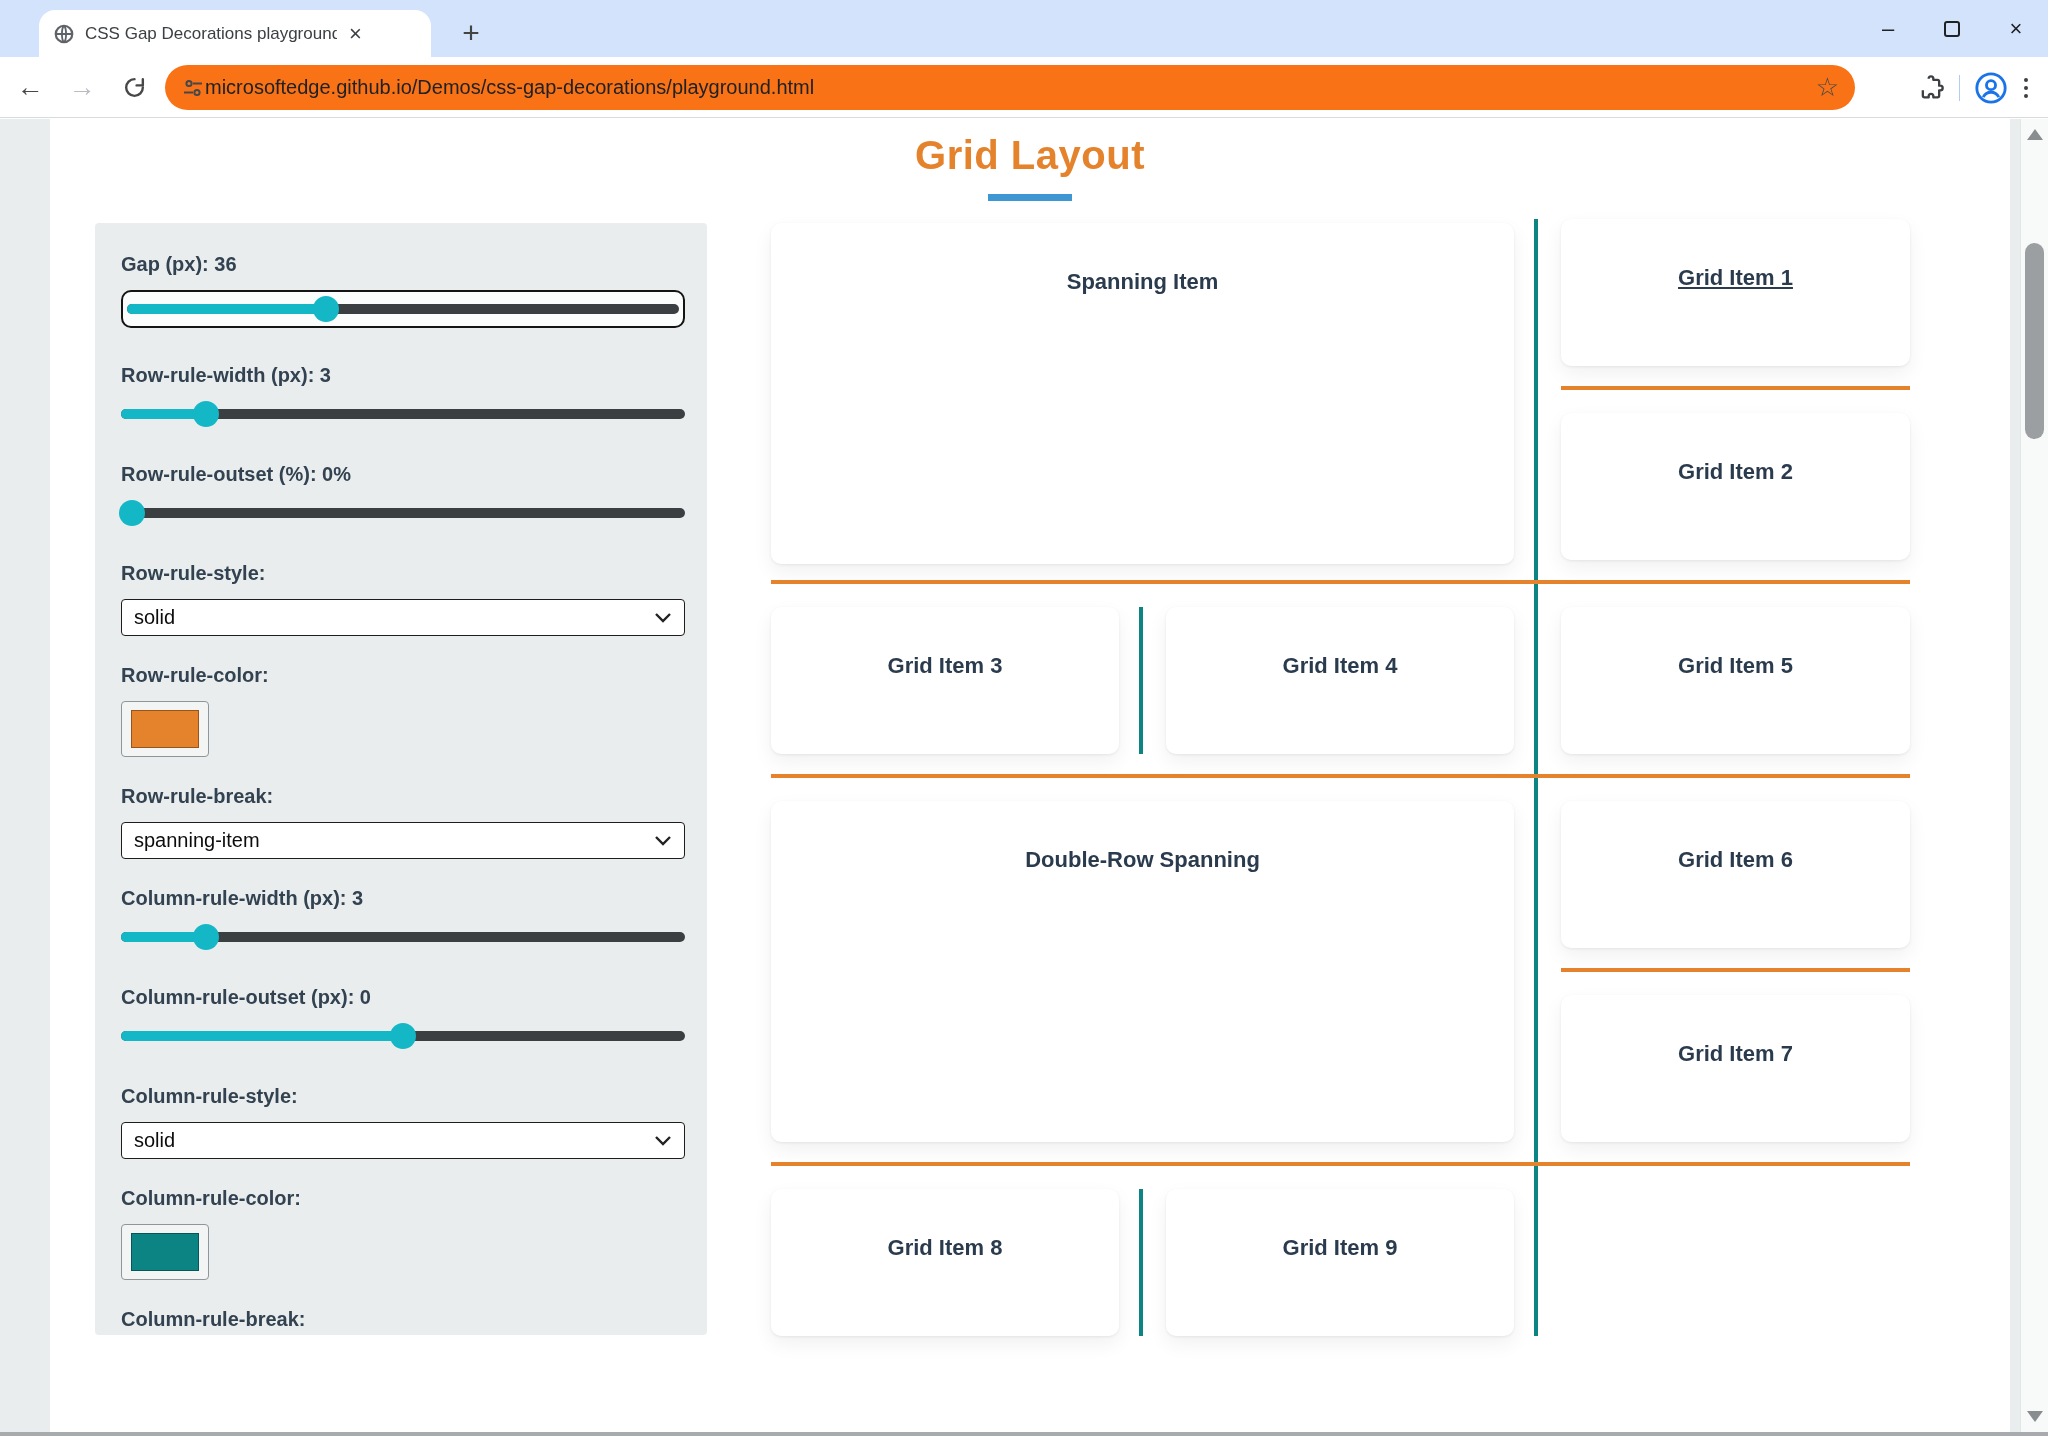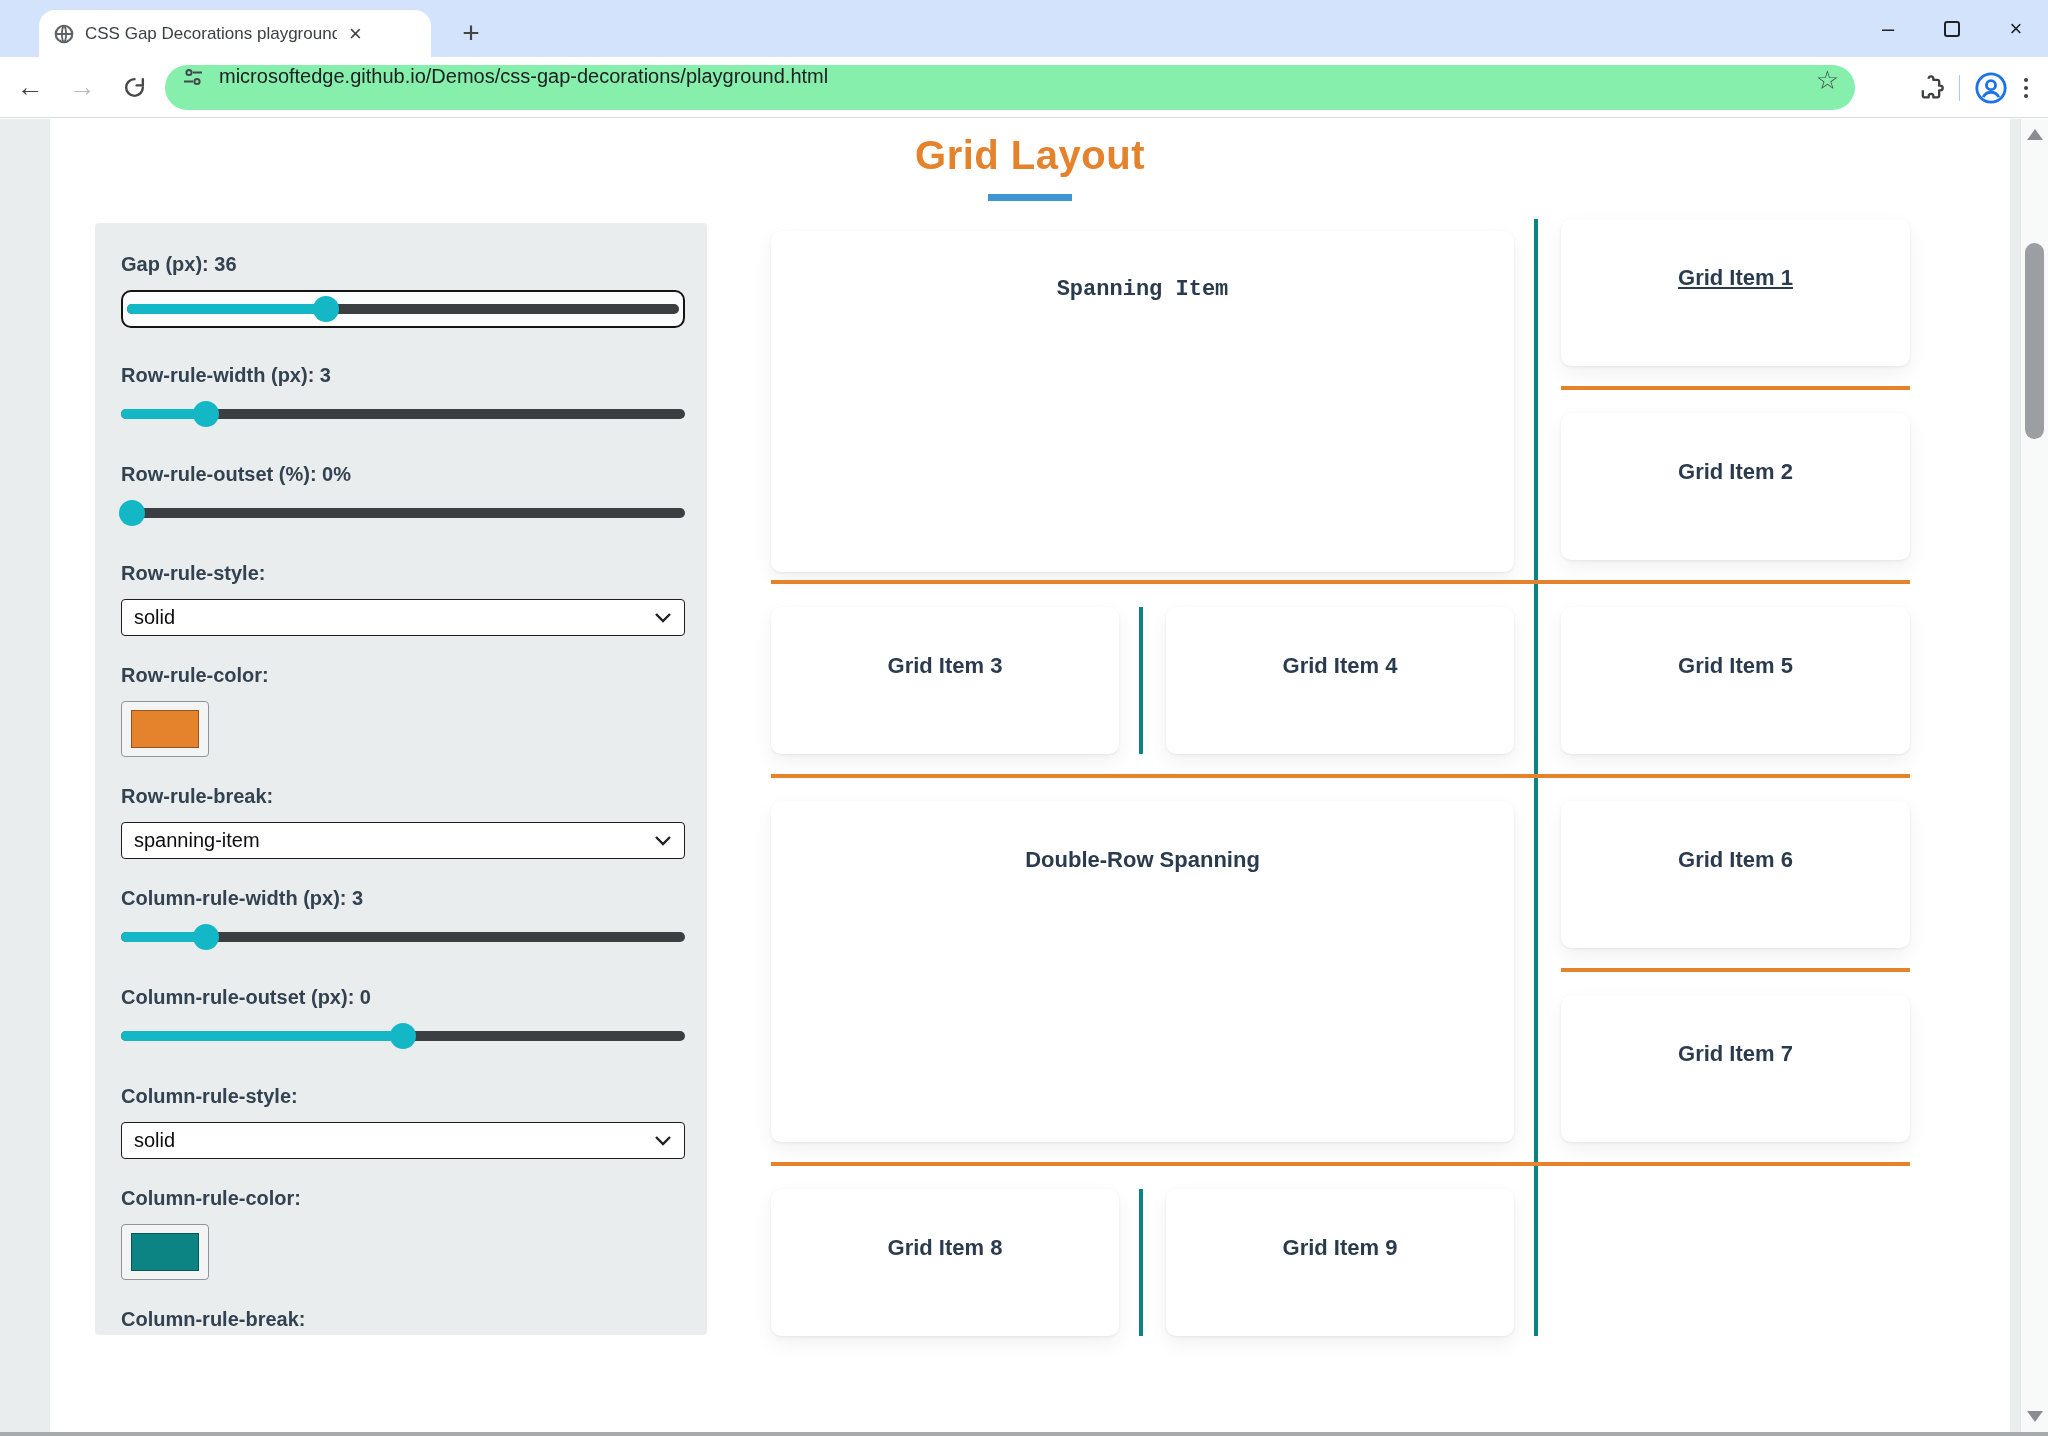--- a/index.html
+++ b/index.html
@@ -25,22 +25,22 @@
     justify-content:center; font-size:22px; color:#202124; }
   .win-max-glyph { width:16px; height:16px; border:2px solid #202124; border-radius:3px; display:block; }
 
   
   .toolbar { position:relative; height:61px; background:#fff; display:flex;
     align-items:center; border-bottom:1px solid #d7dade; }
   .nav-icon { width:44px; height:44px; display:flex; align-items:center;
     justify-content:center; font-size:27px; color:#474747; margin-left:8px; border-radius:50%; }
   .nav-icon.disabled { color:#b9bdc2; }
   .omnibox { position:absolute; left:165px; right:193px; top:8px; height:45px;
-    background:#86efac; border-radius:23px; display:flex; align-items:flex-start;
-    padding:0 16px 0 16px; gap:14px; }
+    background:#f97316; border-radius:23px; display:flex; align-items:center;
+    padding:0 16px 0 16px; }
   .url-text { font-size:20px; color:#202124; white-space:nowrap; overflow:hidden; flex:1; }
   .star-icon { font-size:26px; color:#44474c; }
   .toolbar-right { position:absolute; right:6px; top:0; height:61px; display:flex;
     align-items:center; gap:8px; }
   .tool-sep { width:1px; height:26px; background:#aecbfa; margin:0 6px; }
   .kebab { display:flex; flex-direction:column; gap:4px; padding:8px 14px 8px 8px; }
   .kebab span { width:4px; height:4px; border-radius:50%; background:#3c4043; }
 
   
   .page-area { position:absolute; top:119px; bottom:4px; left:0; right:0;
@@ -72,21 +72,21 @@
   .chevron { flex:none; margin-left:8px; }
   .swatch { width:88px; height:56px; background:#f3f4f4; border:1px solid #8f9598;
     border-radius:4px; padding:8px 9px; }
   .swatch-inner { width:100%; height:100%; border:1px solid rgba(0,0,0,0.35); }
 
   
   .grid-area { position:absolute; left:721px; top:100px; width:1139px; height:1117px; }
   .card { position:absolute; background:#fff; border-radius:10px;
     box-shadow:0 1px 3px rgba(0,0,0,0.07), 0 8px 20px rgba(0,0,0,0.06);
     text-align:center; padding-top:46px; font-size:22px; font-weight:600; color:#2b3b4e; }
-  .c-span   { left:0;     top:12px;     width:743px;  height:341px;font-family:Liberation Mono, monospace; }
+  .c-span   { left:0;     top:4px;     width:743px;  height:341px; }
   .c-gi1    { left:790px; top:0;     width:349px;  height:147px;text-decoration:underline; }
   .c-gi2    { left:790px; top:194px; width:349px;  height:147px; }
   .c-gi3    { left:0;     top:388px; width:348px;  height:147px; }
   .c-gi4    { left:395px; top:388px; width:348px;  height:147px; }
   .c-gi5    { left:790px; top:388px; width:349px;  height:147px; }
   .c-dspan  { left:0;     top:582px; width:743px;  height:341px; }
   .c-gi6    { left:790px; top:582px; width:349px;  height:147px; }
   .c-gi7    { left:790px; top:776px; width:349px;  height:147px; }
   .c-gi8    { left:0;     top:970px; width:348px;  height:147px; }
   .c-gi9    { left:395px; top:970px; width:348px;  height:147px; }

